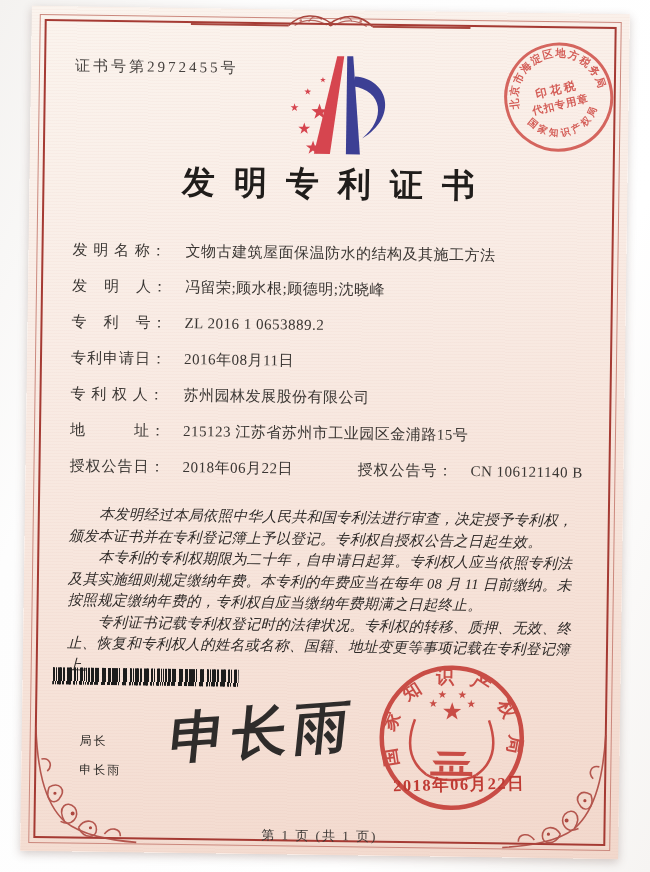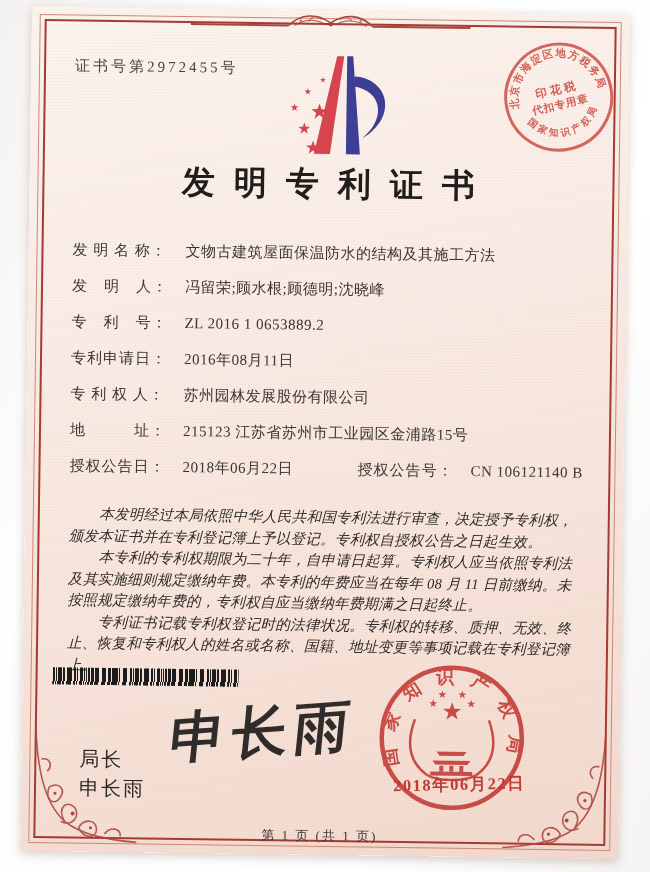--- a/index.html
+++ b/index.html
@@ -39,21 +39,21 @@
   .body-text{position:absolute;left:44px;top:497px;width:518px;font-size:14.5px;
     line-height:21.5px;color:#2e2a28;font-style:italic;letter-spacing:0.3px;}
   .body-text p{margin:0;text-indent:2.1em;}
 
   .barcode{position:absolute;left:30px;top:661px;width:186px;height:17px;
     background:
       repeating-linear-gradient(90deg,#1c1c1c 0 2px,rgba(0,0,0,0) 2px 3px,#1c1c1c 3px 4px,rgba(0,0,0,0) 4px 7px),
       repeating-linear-gradient(90deg,#1c1c1c 0 1px,rgba(0,0,0,0) 1px 5px,#1c1c1c 5px 8px,rgba(0,0,0,0) 8px 11px);
   }
 
-  .officer{position:absolute;left:58px;top:738px;font-size:20px;color:#2c2926;line-height:29px;letter-spacing:2px;}
+  .officer{position:absolute;left:58px;top:720px;font-size:12px;color:#2c2926;line-height:29px;letter-spacing:2px;}
   .signature{position:absolute;left:148px;top:686px;font-size:56px;font-weight:700;color:#141414;
     letter-spacing:6px;transform:rotate(-5deg) skewX(-10deg);opacity:.88;white-space:nowrap;}
 
   .seal{position:absolute;left:354px;top:650px;}
   .seal-date{position:absolute;left:372px;top:762px;font-size:16.5px;font-weight:600;color:#bf3a33;
     letter-spacing:1.5px;transform:rotate(-2deg);white-space:nowrap;}
 
   .footer{position:absolute;left:0;top:817px;width:100%;text-align:center;
     font-size:13px;color:#3a3633;letter-spacing:2px;}
 </style>

